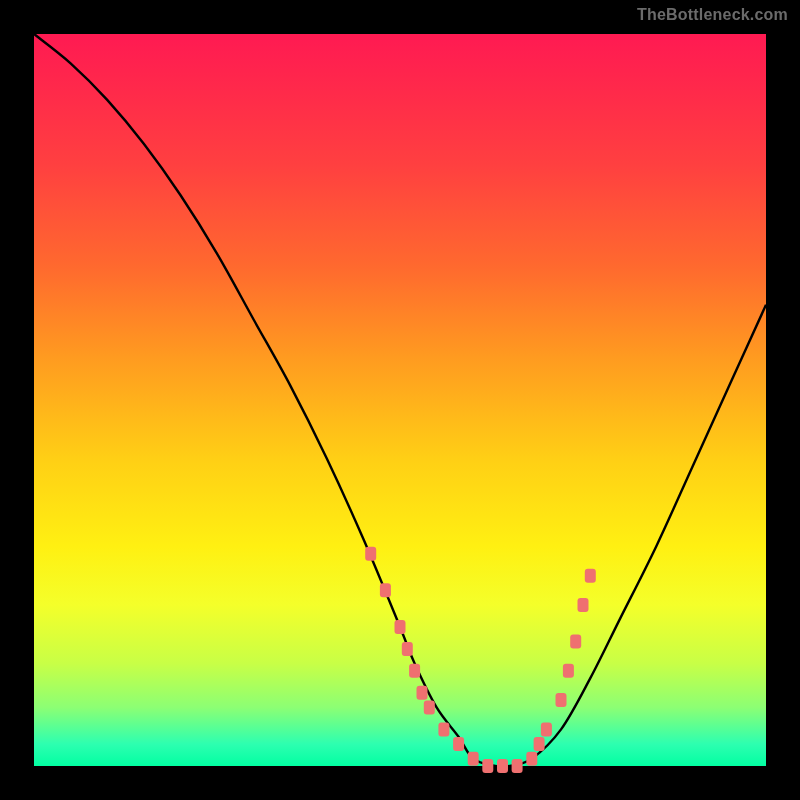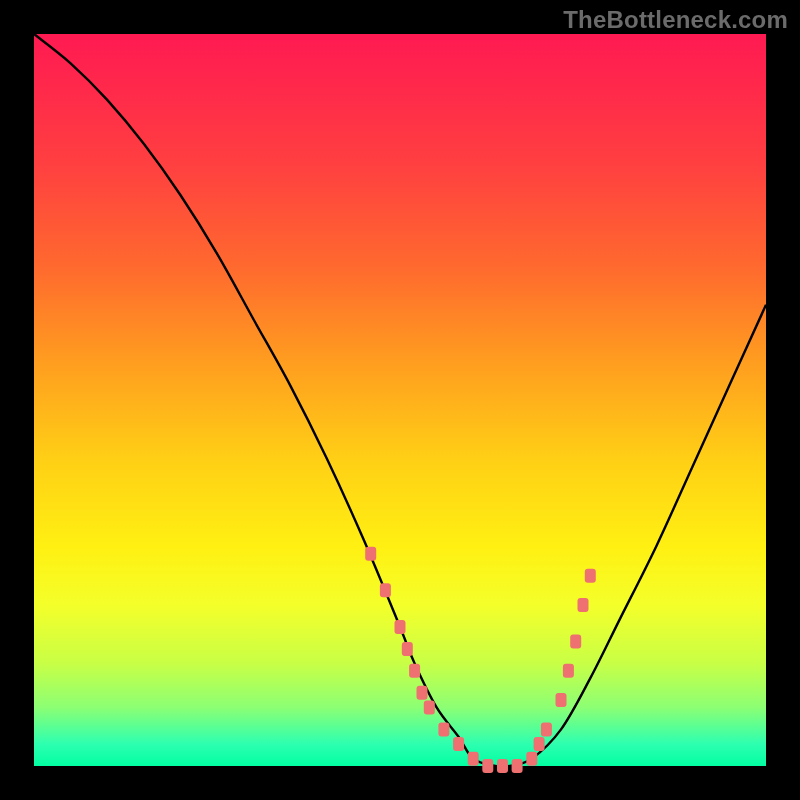--- a/index.html
+++ b/index.html
@@ -39,21 +39,21 @@
       #8cff74 92%,
       #2dffb0 97%,
       #02ffa2 100%
     );
   }
   .watermark {
     position: absolute;
     top: 6px;
     right: 12px;
     font-family: Arial, Helvetica, sans-serif;
-    font-size: 24px;
+    font-size: 16px;
     font-weight: 600;
     color: #6b6b6b;
     letter-spacing: 0.2px;
     margin-left: 46px;
   }
   svg.curve {
     position: absolute;
     left: 0;
     top: 0;
     width: 800px;

